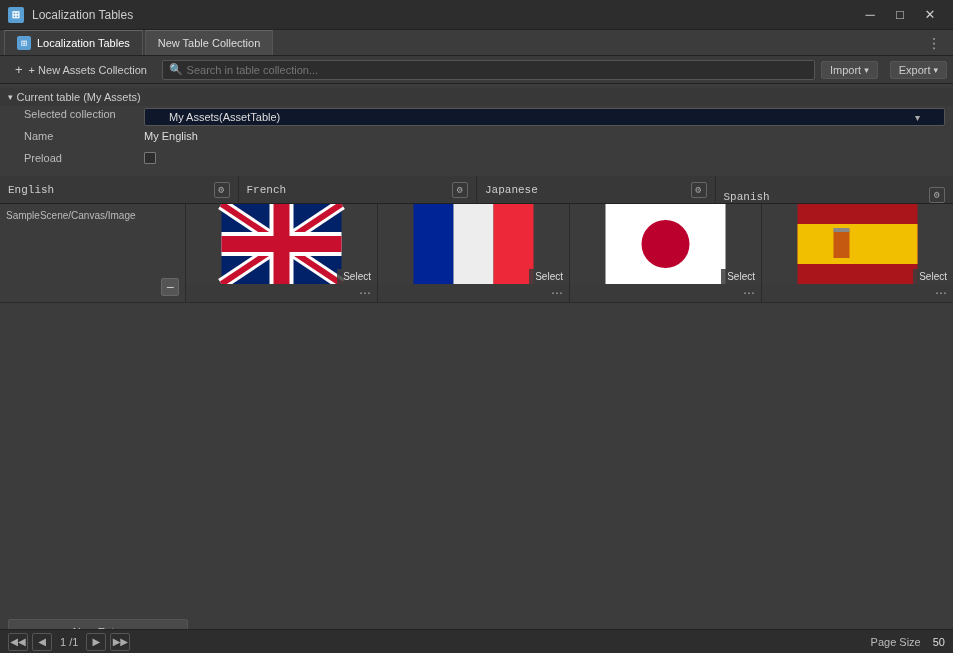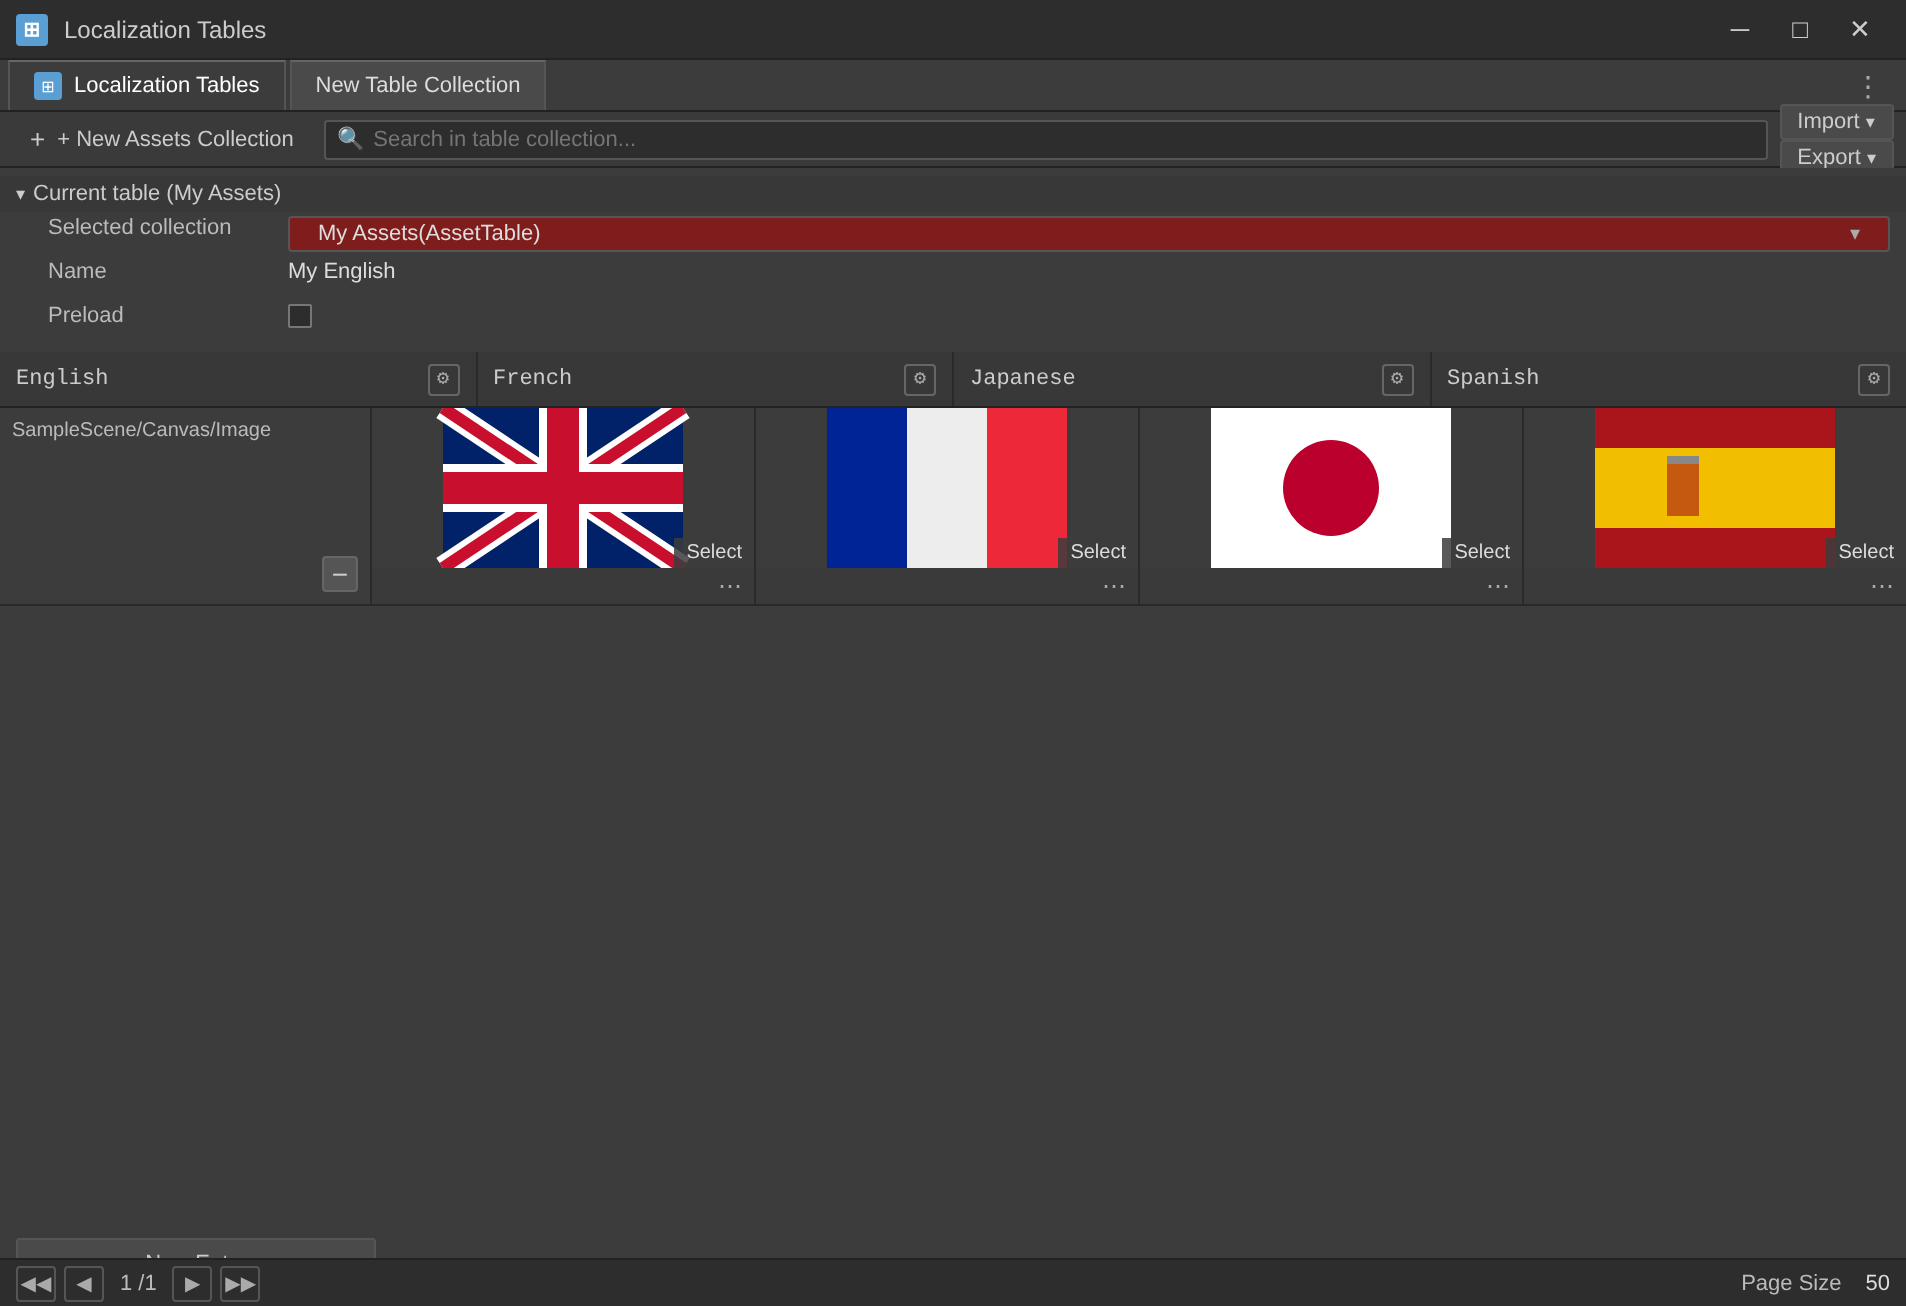--- a/index.html
+++ b/index.html
@@ -105,21 +105,21 @@
       height: 20px;
       flex: 1;
       gap: 4px;
     }
     .search-icon { color: #888; font-size: 11px; }
     .search-input {
       background: none; border: none; outline: none;
       color: #ccc; font-size: 11px; width: 100%;
     }
     .toolbar-right {
-      display: flex; gap: 0; flex-direction: column;
+      display: flex; gap: 12px;
     }
     .dropdown-btn {
       background: #4a4a4a; border: 1px solid #555; border-radius: 2px;
       color: #ccc; cursor: pointer; padding: 2px 8px; font-size: 11px;
       display: flex; align-items: center; gap: 3px;
     }
     .dropdown-arrow { font-size: 9px; }
 
     
     .properties {
@@ -137,24 +137,24 @@
     .prop-row {
       display: flex; 
       padding: 2px 8px 2px 24px;
       height: 22px;
     }
     .prop-label {
       width: 120px; font-size: 11px; color: #bbb; flex-shrink: 0;
     }
     .prop-value {
       flex: 1;
-      background: #7f1d1d;
+      background: #0f172a;
       border: 1px solid #555;
       border-radius: 2px;
-      padding: 1px 14px;
+      padding: 1px 24px;
       font-size: 11px; color: #ddd;
       display: flex; align-items: center; justify-content: space-between;
     }
     .prop-dropdown-arrow { color: #aaa; font-size: 10px; }
     .prop-text { font-size: 11px; color: #ddd; }
     .checkbox {
       width: 12px; height: 12px;
       border: 1px solid #777;
       background: #2d2d2d;
       border-radius: 1px;
@@ -179,21 +179,21 @@
     }
     .col-lang {
       flex: 1;
       display: flex; align-items: center; justify-content: space-between;
       padding: 0 8px;
       border-right: 1px solid #2a2a2a;
       font-size: 11px; color: #ccc;
       position: relative;
       font-family: Liberation Mono, monospace;
     }
-    .col-lang:last-child { border-right: none; }
+    .col-lang:last-child { border-right: none; align-items: flex-end; }
     .settings-icon {
       width: 16px; height: 16px;
       border: 1px solid #666;
       border-radius: 2px;
       display: flex; align-items: center; justify-content: center;
       cursor: pointer;
       font-size: 10px; color: #aaa;
     }
 
     

